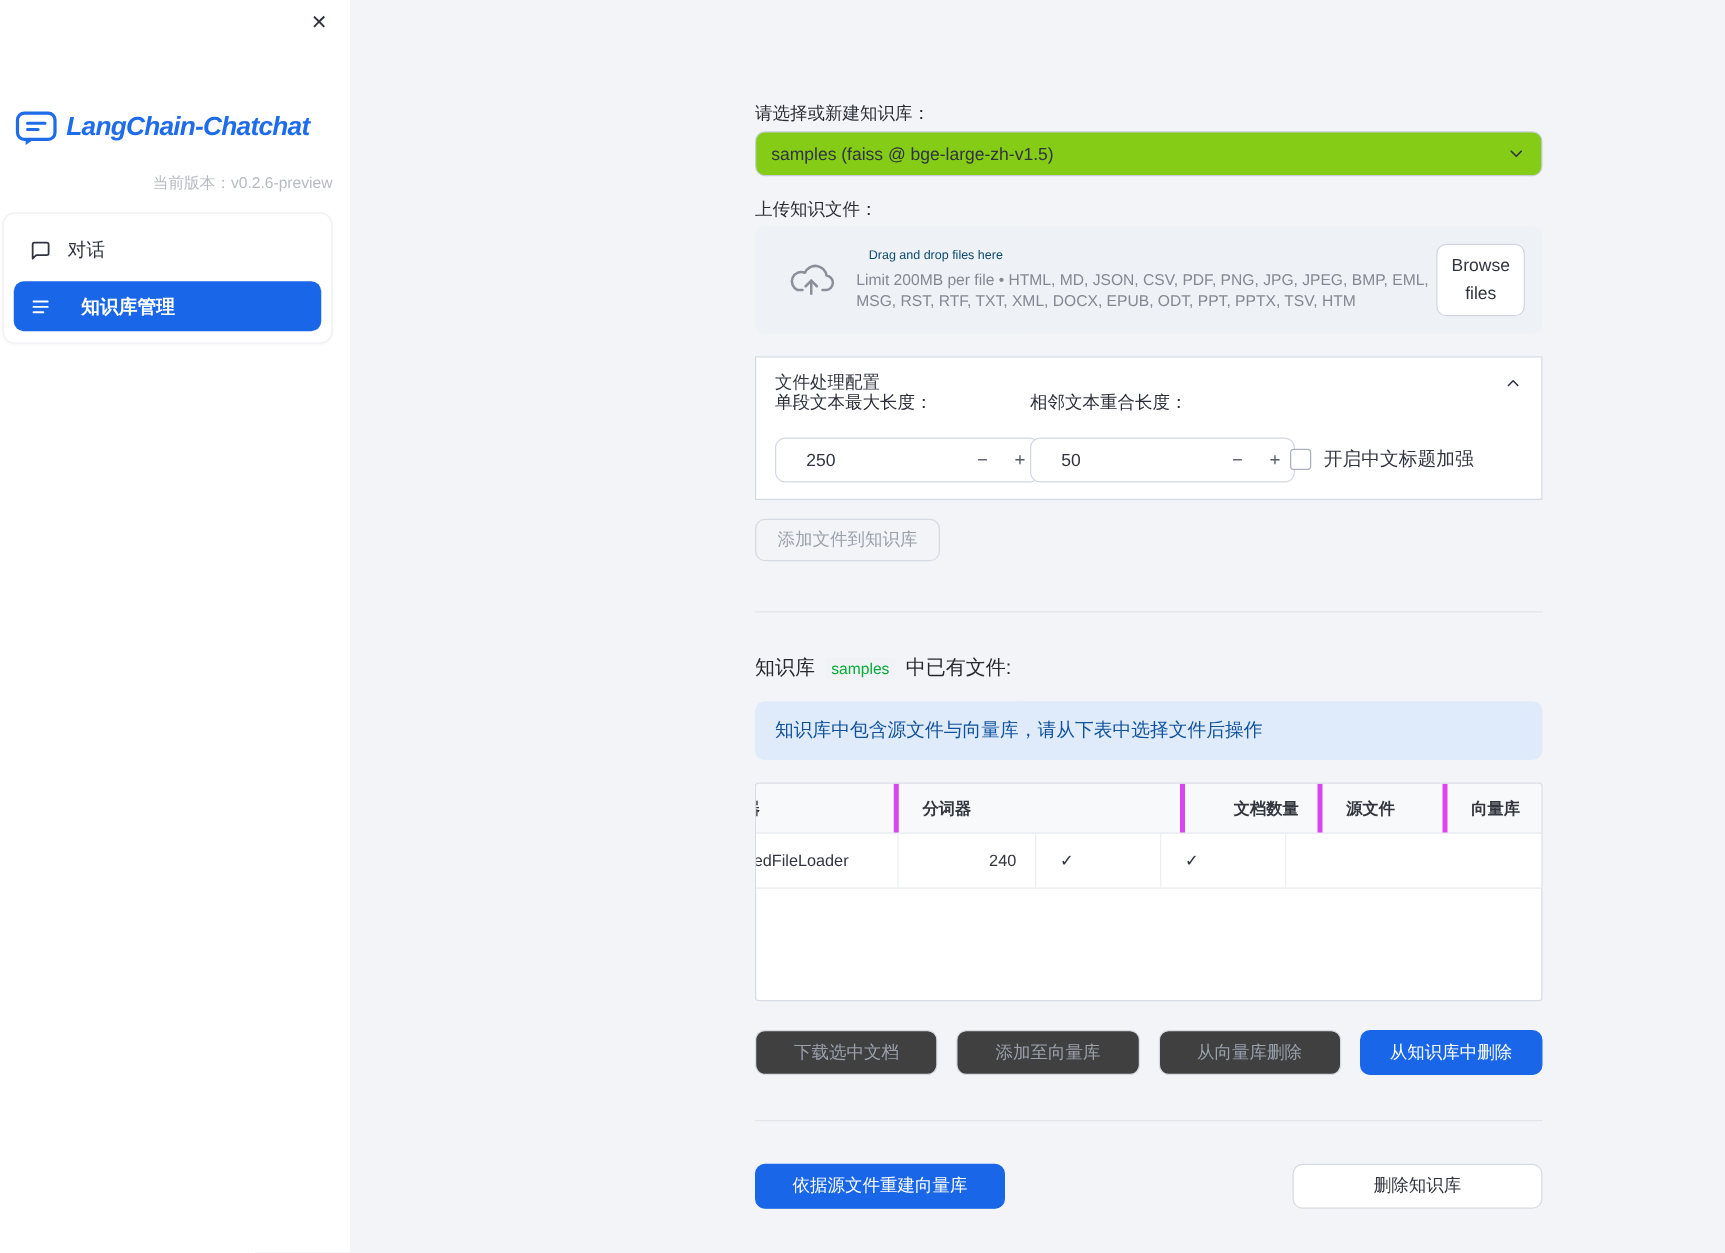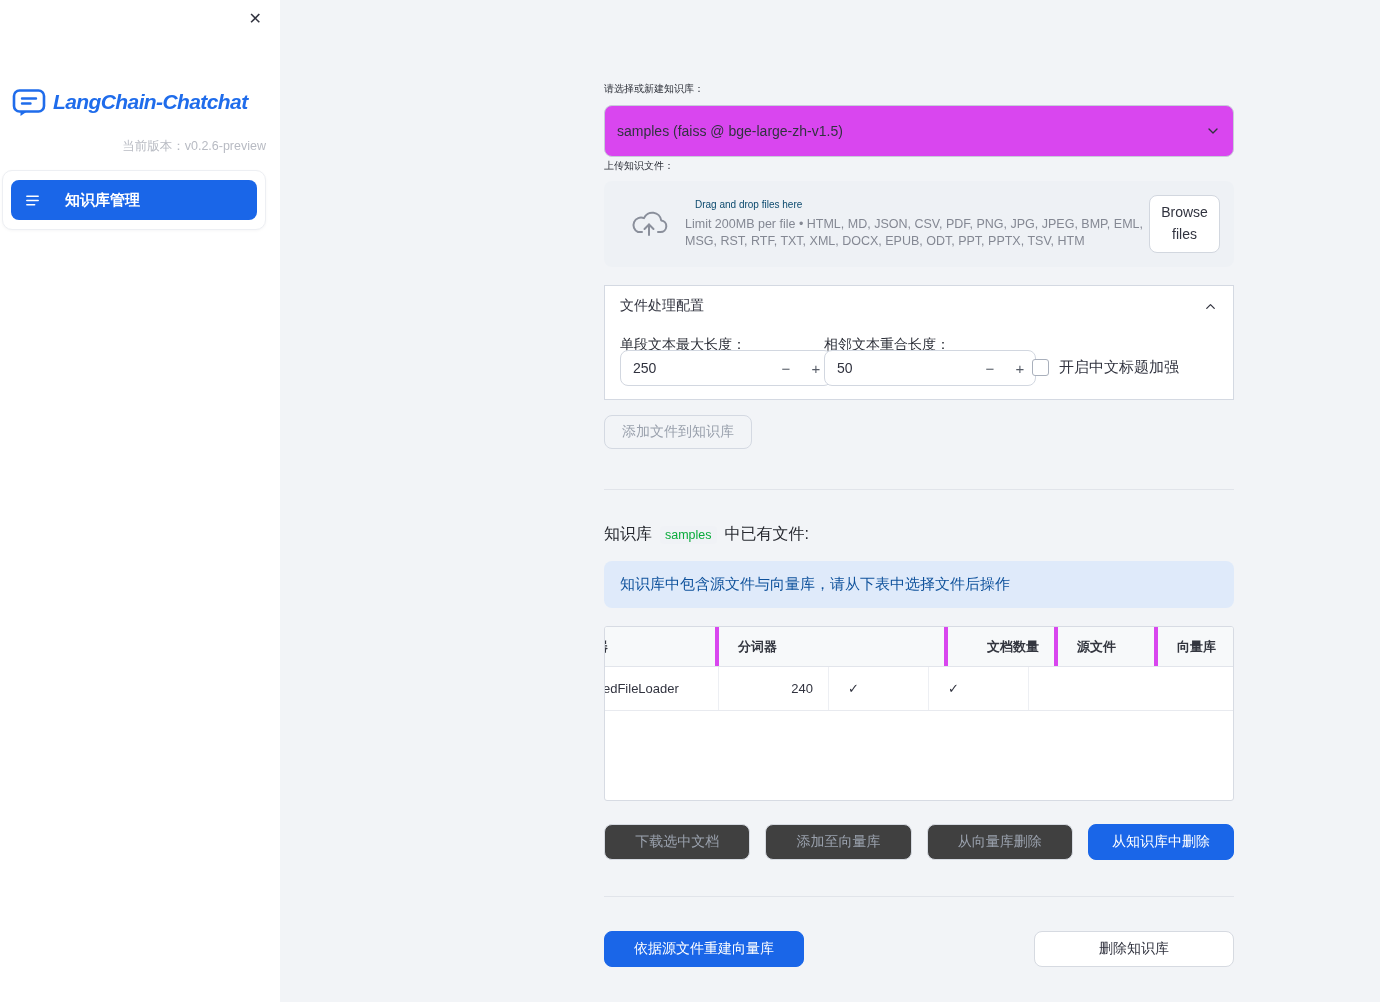--- a/index.html
+++ b/index.html
@@ -32,25 +32,25 @@
   .menu-item {
     height:40px; display:flex; align-items:center; gap:13px; padding:0 13px;
     border-radius:8px; font-size:15px; color:#31333f; cursor:pointer; margin-bottom:5px;
   }
   .menu-item:last-child { margin-bottom:0;gap:24px; }
   .menu-item.selected { background:#1a66e8; color:#ffffff; font-weight:700; }
   .mi-icon { display:flex; align-items:center; }
 
   
   .main-content { position:absolute; left:604px; top:0; width:630px; height:1002px; }
-  .lbl { position:absolute; left:0; font-size:10px; color:#2b2e37; white-space:nowrap; }
+  .lbl { position:absolute; left:0; font-size:14px; color:#2b2e37; white-space:nowrap; }
 
   .selectbox {
-    position:absolute; top:105px; left:0; width:630px; height:52px;
-    background:#d946ef; border:1px solid #c7cdd9; border-radius:8px;
+    position:absolute; top:105px; left:0; width:630px; height:36px;
+    background:#84cc16; border:1px solid #c7cdd9; border-radius:8px;
     display:flex; align-items:center; padding:0 12px; font-size:14px; color:#31333f; cursor:pointer;
   }
   .selectbox .chev { margin-left:auto; display:flex; align-items:center; }
 
   .uploader {
     position:absolute; top:181px; left:0; width:630px; height:86px;
     background:#eef1f5; border-radius:8px;
     display:flex; align-items:center; padding:0 14px 0 26px;
   }
   .up-text { margin-left:17px; }
@@ -64,25 +64,25 @@
 
   .expander {
     position:absolute; top:285px; left:0; width:630px; height:115px;
     background:#fff; border:1px solid #d4d9e2; border-radius:0;
   }
   .exp-header {
     display:flex; align-items:center; padding:11px 15px 0 15px;
     font-size:14px; color:#31333f; cursor:pointer;
   }
   .exp-header .chev { margin-left:auto; display:flex; align-items:center; }
-  .exp-lbl { position:absolute; top:50px; font-size:14px; color:#2b2e37; white-space:nowrap; }
+  .exp-lbl { position:absolute; top:27px; font-size:14px; color:#2b2e37; white-space:nowrap; }
   .num-input {
     position:absolute; top:64px; height:36px; width:212px;
     background:#fff; border:1px solid #d2d7e0; border-radius:8px;
-    display:flex; align-items:center; overflow:hidden;
+    display:flex; align-items:center; overflow:hidden;padding-left:12px;
   }
   .num-value {
     flex:1; min-width:0; border:none; outline:none; background:transparent;
     padding:0 0 0 12px; font-size:14px; color:#31333f; font-family:inherit;
   }
   .step-btn {
     width:30px; height:100%; border:none; background:transparent; cursor:pointer;
     font-size:15px; color:#555b66; font-family:inherit; padding:0;
   }
   .checkbox-row { position:absolute; left:427px; top:72px; display:flex; align-items:center; gap:10px; }
@@ -154,20 +154,28 @@
         <path d="M8.5 24.5 L8.5 29 L15 24.5 Z" fill="#1f6ceb"></path>
         <path d="M10 11.5 h14 M10 16.5 h8.5" stroke="#1f6ceb" stroke-width="2.4" stroke-linecap="round"></path>
       </svg>
     </span>
     <span class="logo-text">LangChain-Chatchat</span>
   </div>
 
   <div class="version">当前版本：v0.2.6-preview</div>
 
   <nav class="menu-card">
+    <div class="menu-item">
+      <span class="mi-icon">
+        <svg width="17" height="17" viewBox="0 0 24 24" fill="none" stroke="#31333f" stroke-width="2" stroke-linejoin="round">
+          <path d="M21 15a2 2 0 0 1-2 2H7l-4 4V5a2 2 0 0 1 2-2h14a2 2 0 0 1 2 2z"></path>
+        </svg>
+      </span>
+      <span>对话</span>
+    </div>
     <div class="menu-item selected">
       <span class="mi-icon">
         <svg width="17" height="17" viewBox="0 0 24 24" fill="none" stroke="#ffffff" stroke-width="2.2" stroke-linecap="round">
           <path d="M4 6h16M4 12h16M4 18h11"></path>
         </svg>
       </span>
       <span>知识库管理</span>
     </div>
   </nav>
 </aside>

